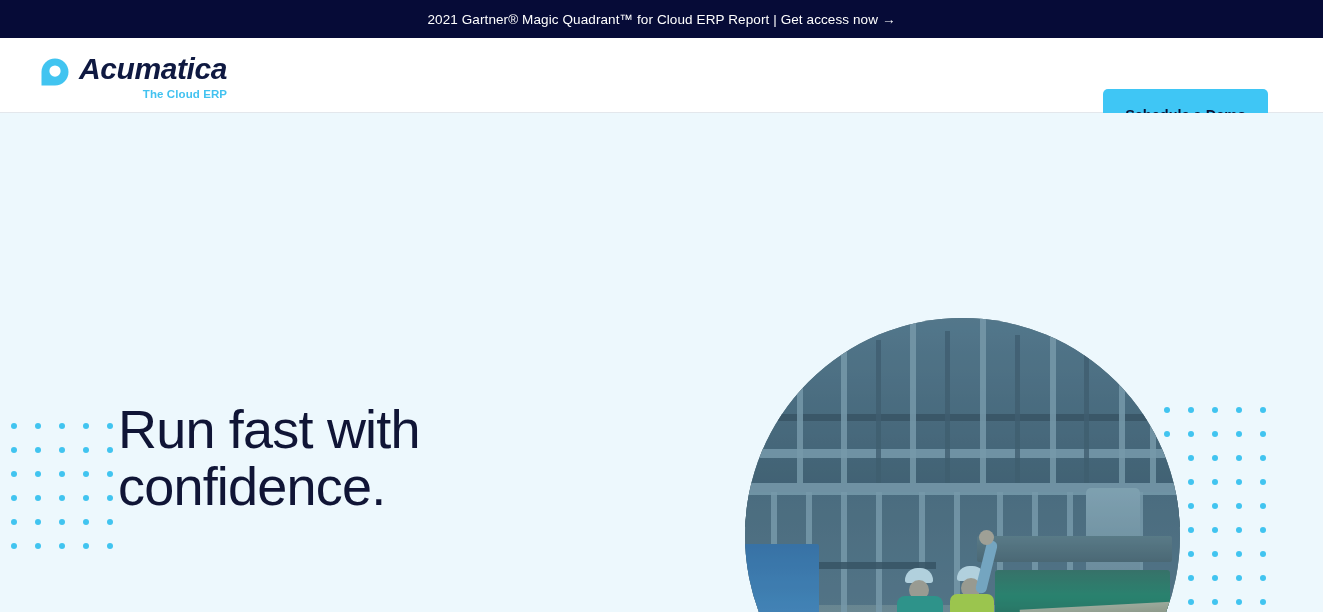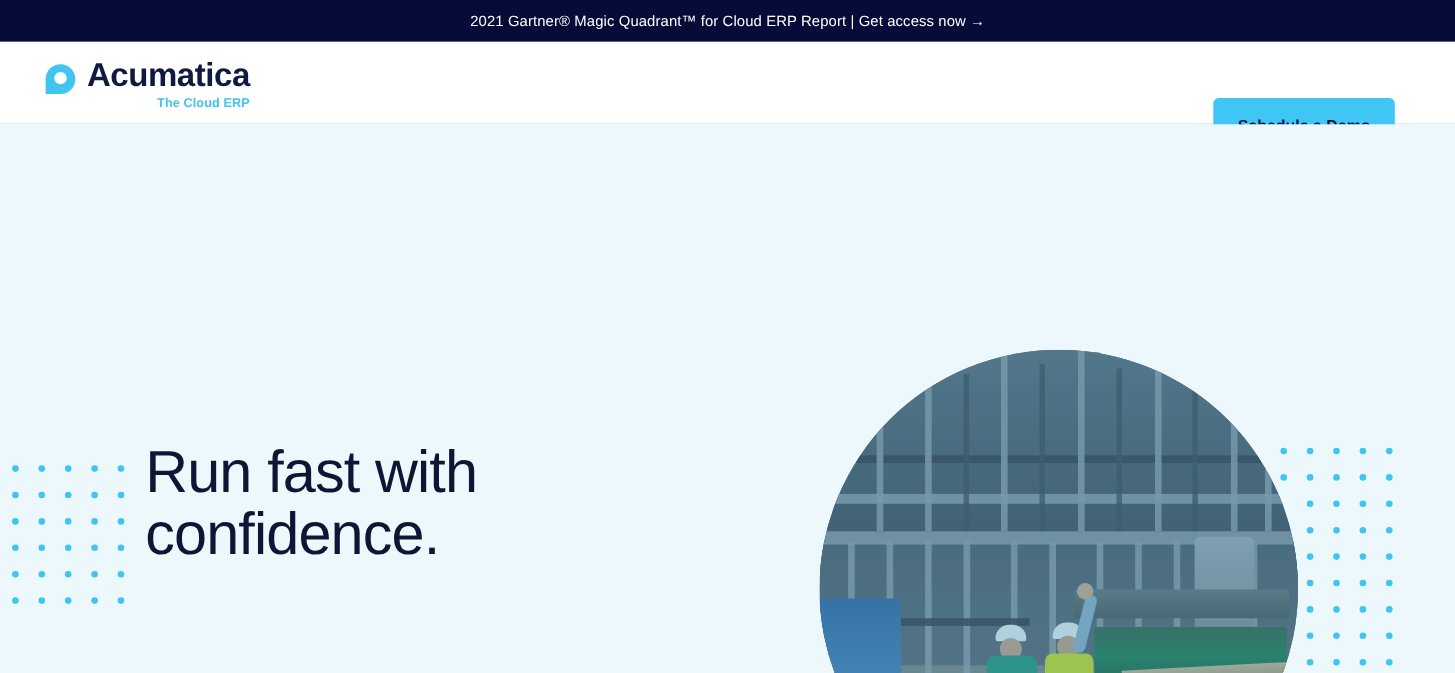--- a/index.html
+++ b/index.html
@@ -72,20 +72,21 @@
     margin-top: 3px;
     flex: none;
   }
   .logo-text-wrap { display: flex; flex-direction: column; align-items: flex-end; }
   .logo-word {
     font-size: 30px;
     font-weight: bold;
     color: #0f1941;
     letter-spacing: -0.4px;
     line-height: 30px;
+    font-style: italic;
   }
   .logo-tag {
     font-size: 11.5px;
     font-weight: bold;
     color: #42c2f0;
     letter-spacing: .1px;
     margin-top: 4px;
   }
 
   .nav {
@@ -135,21 +136,21 @@
     background: #41c4f0;
   }
   .dots-left { left: 11px; top: 310px; }
   .dots-right {
     left: 1140px; top: 294px;
     width: 183px; height: 330px;
   }
 
   .hero-copy {
     position: absolute;
-    left: 132px;
+    left: 118px;
     top: 288px;
     width: 600px;
   }
   .hero-title {
     font-size: 54px;
     line-height: 57px;
     font-weight: 300;
     color: #101536;
     letter-spacing: -0.8px;
   }

